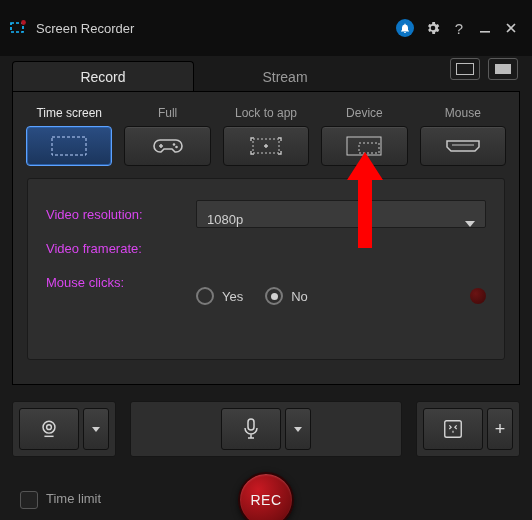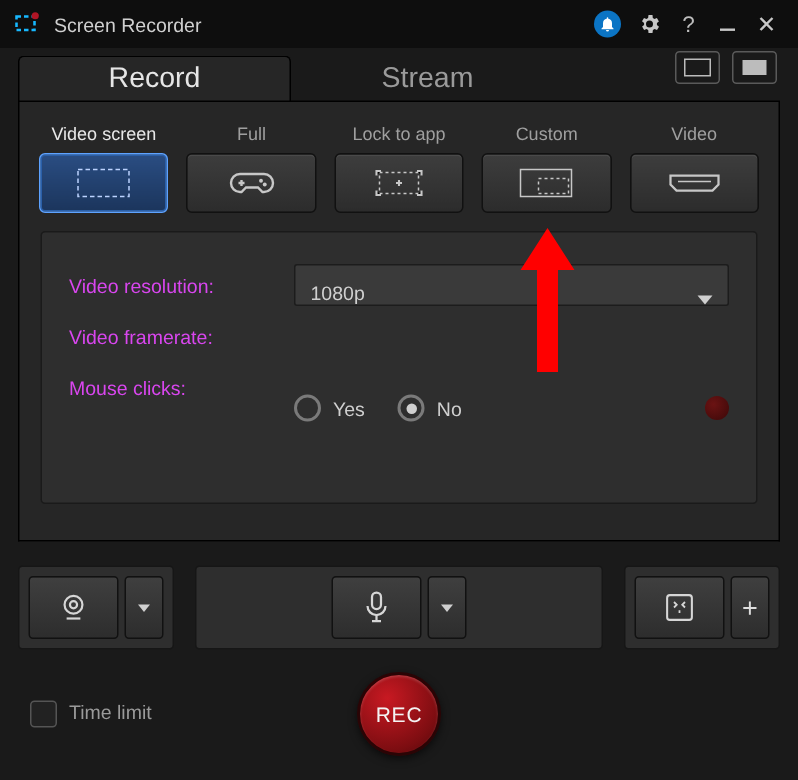--- a/index.html
+++ b/index.html
@@ -12,21 +12,21 @@
     color: #cfcfcf;
     font-size: 13px;
     overflow: hidden;
     user-select: none;
   }
   .titlebar {
     height: 32px;
     display: flex;
     align-items: center;
     background: #0e0e0e;
-    padding: 0 8px;
+    padding: 12px 8px;
     text-align: center;
   }
   .app-icon svg { display:block; }
   .app-title {
     color: #d0d0d0;
     margin-left: 8px;
     font-size: 13px;
     flex: 0 0 auto;
   }
   .titlebar .spacer { flex: 1; }
@@ -53,21 +53,21 @@
     padding: 0 12px;
     position: relative;
   }
   .main-tab {
     flex: 0 0 180px;
     height: 30px;
     display:flex;
     align-items:center;
     justify-content:center;
     color:#9a9a9a;
-    font-size:19px;
+    font-size:14px;
     border:1px solid transparent;
     border-bottom:none;
     text-align:right;
   }
   .main-tab.active {
     color:#e6e6e6;
     background:#262626;
     border-color:#000;
     border-top-left-radius:4px;
     border-top-right-radius:4px;
@@ -308,21 +308,21 @@
         <div class="inner2"></div>
       </div>
   </div>
   <div class="tab-underline"></div>
 </div>
 
 <div class="content">
 
   <div class="mode-row">
     <div class="mode-item">
-      <div class="mode-label active">Video screen</div>
+      <div class="mode-label active">Time screen</div>
       <div class="mode-btn active">
         <svg width="40" height="24" viewBox="0 0 40 24">
           <rect x="3" y="3" width="34" height="18" fill="none" stroke="#bcd3ff" stroke-width="1" stroke-dasharray="3 2"></rect>
         </svg>
       </div>
     </div>
     <div class="mode-item">
       <div class="mode-label">Full</div>
       <div class="mode-btn">
         <svg width="32" height="20" viewBox="0 0 32 20">
@@ -337,30 +337,30 @@
       <div class="mode-label">Lock to app</div>
       <div class="mode-btn">
         <svg width="40" height="24" viewBox="0 0 40 24">
           <rect x="7" y="5" width="26" height="14" fill="none" stroke="#c7c7c7" stroke-dasharray="2 2"></rect>
           <path stroke="#c7c7c7" stroke-width="1.4" d="M18 12h4M20 10v4"></path>
           <path stroke="#c7c7c7" stroke-width="1.4" d="M5 7V4h3M35 7V4h-3M5 17v3h3M35 17v3h-3"></path>
         </svg>
       </div>
     </div>
     <div class="mode-item">
-      <div class="mode-label">Custom</div>
+      <div class="mode-label">Device</div>
       <div class="mode-btn">
         <svg width="42" height="26" viewBox="0 0 42 26">
           <rect x="4" y="4" width="34" height="18" fill="none" stroke="#c7c7c7"></rect>
           <rect x="16" y="10" width="20" height="10" fill="none" stroke="#c7c7c7" stroke-dasharray="2 2"></rect>
         </svg>
       </div>
     </div>
     <div class="mode-item">
-      <div class="mode-label">Video</div>
+      <div class="mode-label">Mouse</div>
       <div class="mode-btn">
         <svg width="38" height="16" viewBox="0 0 38 16">
           <path fill="none" stroke="#c7c7c7" stroke-width="1.5" d="M3 3h32v6l-4 4H7l-4-4z"></path>
           <path stroke="#c7c7c7" d="M8 7h22"></path>
         </svg>
       </div>
     </div>
   </div>
 
   <div class="settings">

